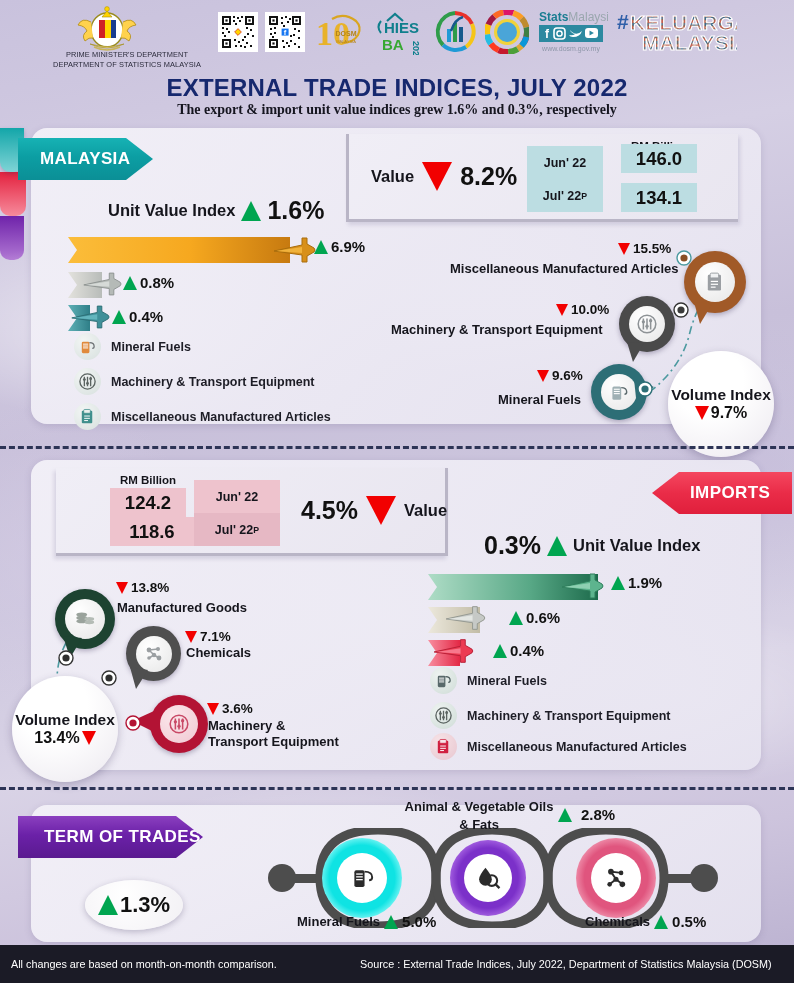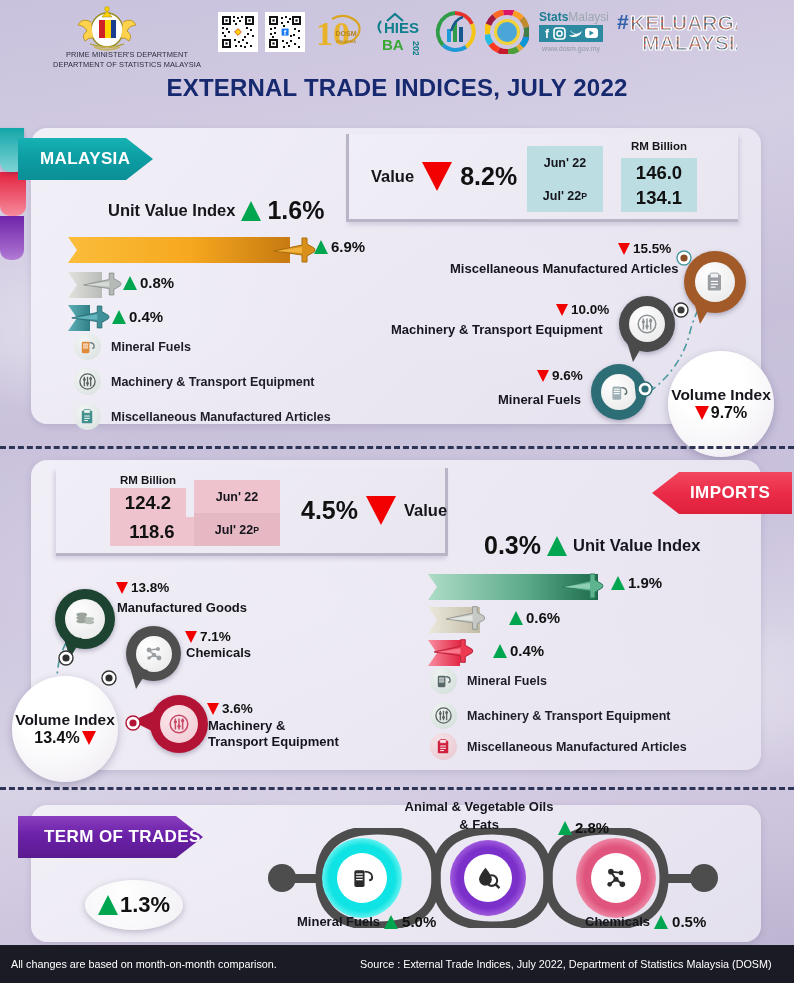--- a/index.html
+++ b/index.html
@@ -370,20 +370,21 @@
           <rect x="0" y="3" width="2.4" height="3" fill="#3f6b8a"></rect>
         </pattern>
       </defs>
       <text x="2" y="21" font-size="21" font-weight="bold" fill="#2f5fa8" font-family="Liberation Sans, sans-serif">#</text>
       <text x="15" y="22" font-size="21" font-weight="bold" fill="url(#kmpat)" stroke="#fff" stroke-width="1.1" font-family="Liberation Sans, sans-serif">KELUARGA</text>
       <text x="27" y="42" font-size="21" font-weight="bold" fill="url(#kmpat)" stroke="#fff" stroke-width="1.1" font-family="Liberation Sans, sans-serif">MALAYSIA</text>
     </svg>
   </div>
 
   <div class="title">EXTERNAL TRADE INDICES, JULY 2022</div>
+  <div class="subtitle">The export &amp; import unit value indices grew 1.6% and 0.3%, respectively</div>
 </div>
 
 <div class="panel" id="exports-panel"></div>
 <div id="exports-tail"></div>
 <div class="banner" id="exports-banner">
   <span>MALAYSIA</span>
 </div>
 
 <div class="row" style="left:108px; top:196px; gap:6px;">
   <span class="uvi-label">Unit Value Index</span>
@@ -396,21 +397,21 @@
     <span style="font-size:16.5px;font-weight:bold;color:#15151c;">Value</span>
     <span class="tri tri-down lg"></span>
     <span class="big-pct">8.2%</span>
   </div>
   <div class="vb-cell exp-shade" style="left:178px; top:12px; width:76px; height:33px;">Jun' 22</div>
   <div class="vb-cell exp-shade" style="left:178px; top:45px; width:76px; height:33px;">
     <span>Jul' 22</span>
       <span class="sup">P</span>
   </div>
   <div class="vb-cap" style="left:270px; top:6px; width:80px; text-align:center;">RM Billion</div>
-  <div class="vb-cell exp-shade" style="left:272px; top:24px; width:76px; height:29px;">
+  <div class="vb-cell exp-shade" style="left:272px; top:10px; width:76px; height:29px;">
       <span class="vb-num">146.0</span>
     </div>
   <div class="vb-cell exp-shade" style="left:272px; top:49px; width:76px; height:29px;">
       <span class="vb-num">134.1</span>
     </div>
 </div>
 
 <div class="ribbon" style="left:68px; top:237px; width:222px; background:linear-gradient(90deg,#fbbd3a,#f6a81f 55%,#c77a10);"></div>
 <svg class="plane" style="left:272px; top:232px;" width="44" height="36" viewBox="0 0 44 36">
   <path d="M2 19 L30 13 L30 6 L35 6 L35 12 L42 16 q2 2 0 4 L35 24 L35 30 L30 30 L30 23 Z" fill="#d8901a" stroke="#a86c0c" stroke-width="1"></path>
@@ -804,21 +805,21 @@
         <path d="M9 3 q5 6 5 9 a5 5 0 0 1 -10 0 q0 -3 5 -9" fill="#2b2b2b"></path>
         <circle cx="14" cy="13" r="4.2" fill="none" stroke="#2b2b2b" stroke-width="1.6"></circle>
         <path d="M17 16 L20 19" stroke="#2b2b2b" stroke-width="1.8"></path>
       </svg>
   </div>
 </div>
 <div style="position:absolute; left:404px; top:798px; width:150px; text-align:center; line-height:1.35;">
   <div class="cat-label">Animal &amp; Vegetable Oils</div>
   <div class="cat-label">&amp; Fats</div>
 </div>
-<div class="row" style="left:558px; top:806px; gap:3px;margin-top:13px;">
+<div class="row" style="left:558px; top:806px; gap:9px;">
   <span class="tri tri-up sm"></span>
   <span class="pct-mid">2.8%</span>
 </div>
 
 <div class="chain-node" style="left:576px; top:838px; width:80px; height:80px; background:radial-gradient(circle,#e0557e 0%,#e0557e 56%,#ee8ba8 72%,#e0557e 100%);">
   <div style="width:50px;height:50px;border-radius:50%;background:#fff;display:flex;align-items:center;justify-content:center;">
     <svg width="28" height="28" viewBox="0 0 22 22">
         <circle cx="7" cy="6" r="2.2" fill="#2b2b2b"></circle>
         <circle cx="15" cy="7" r="1.8" fill="#2b2b2b"></circle>
         <circle cx="11" cy="12" r="2" fill="#2b2b2b"></circle>

